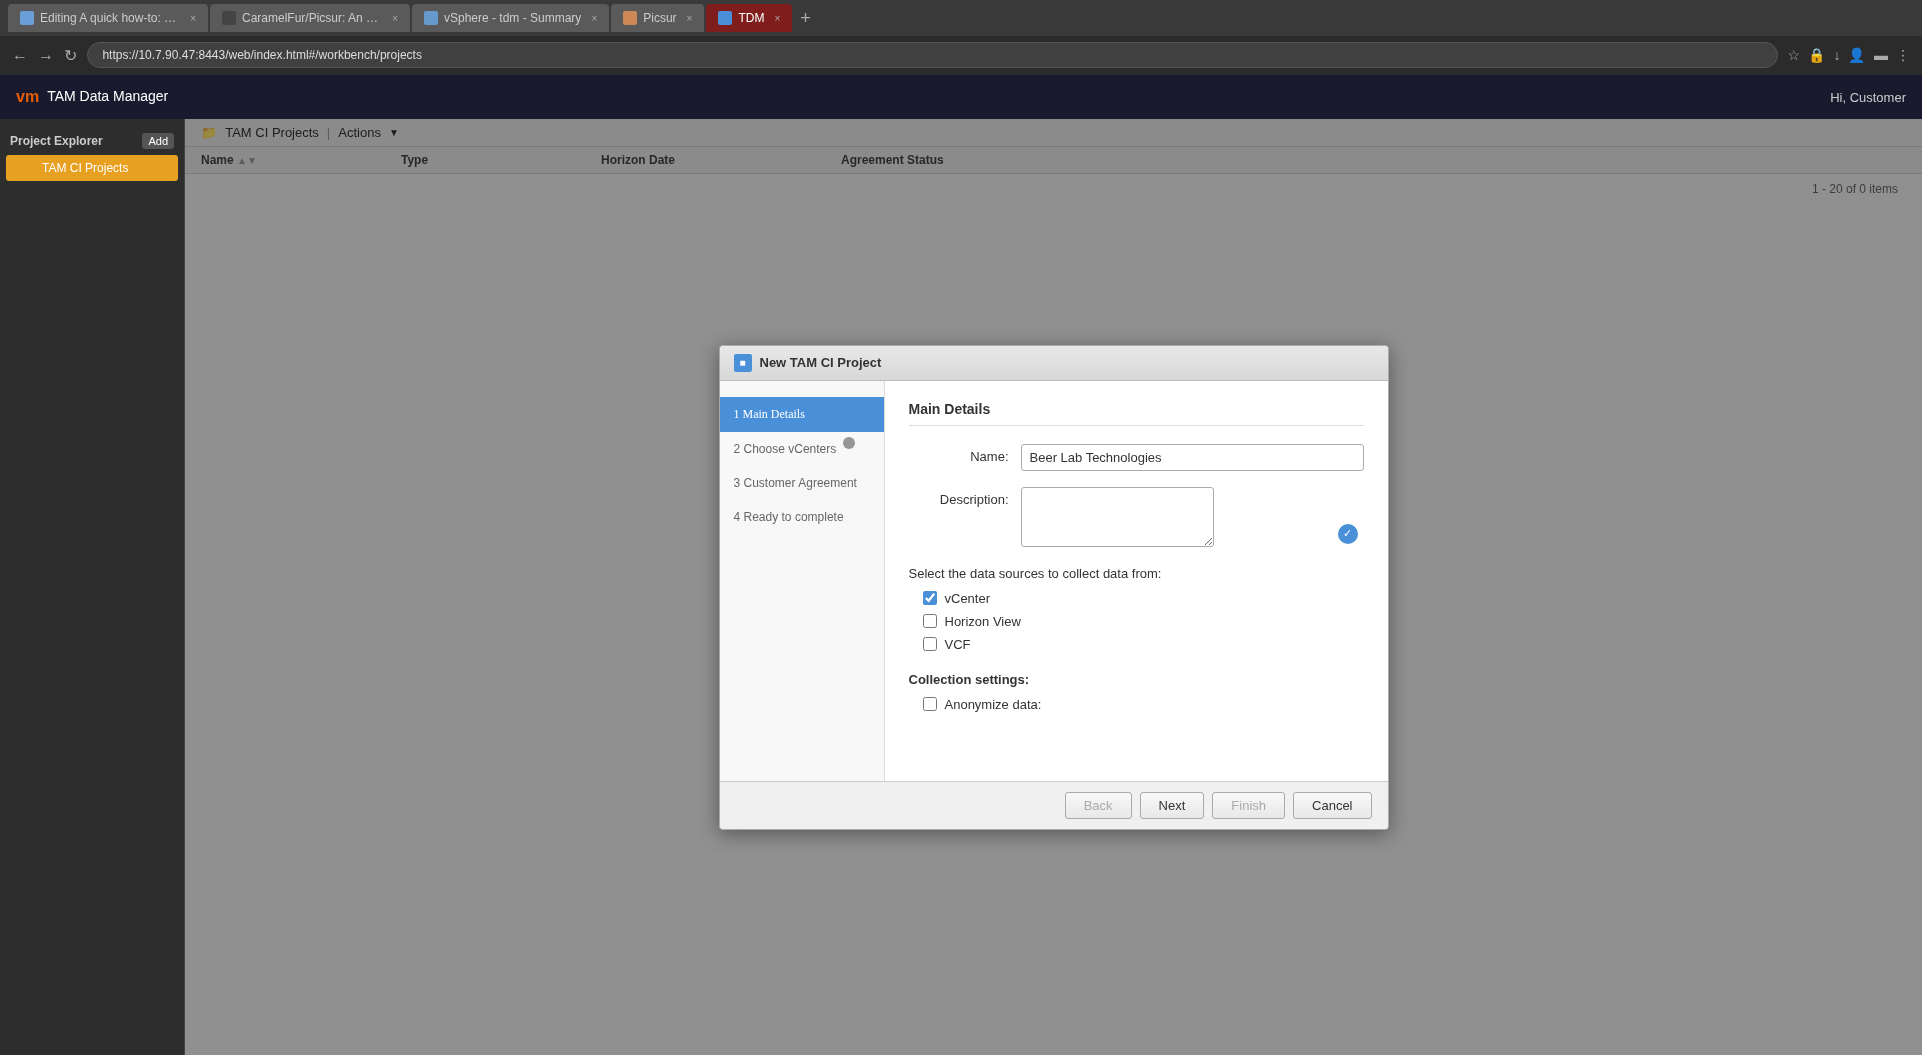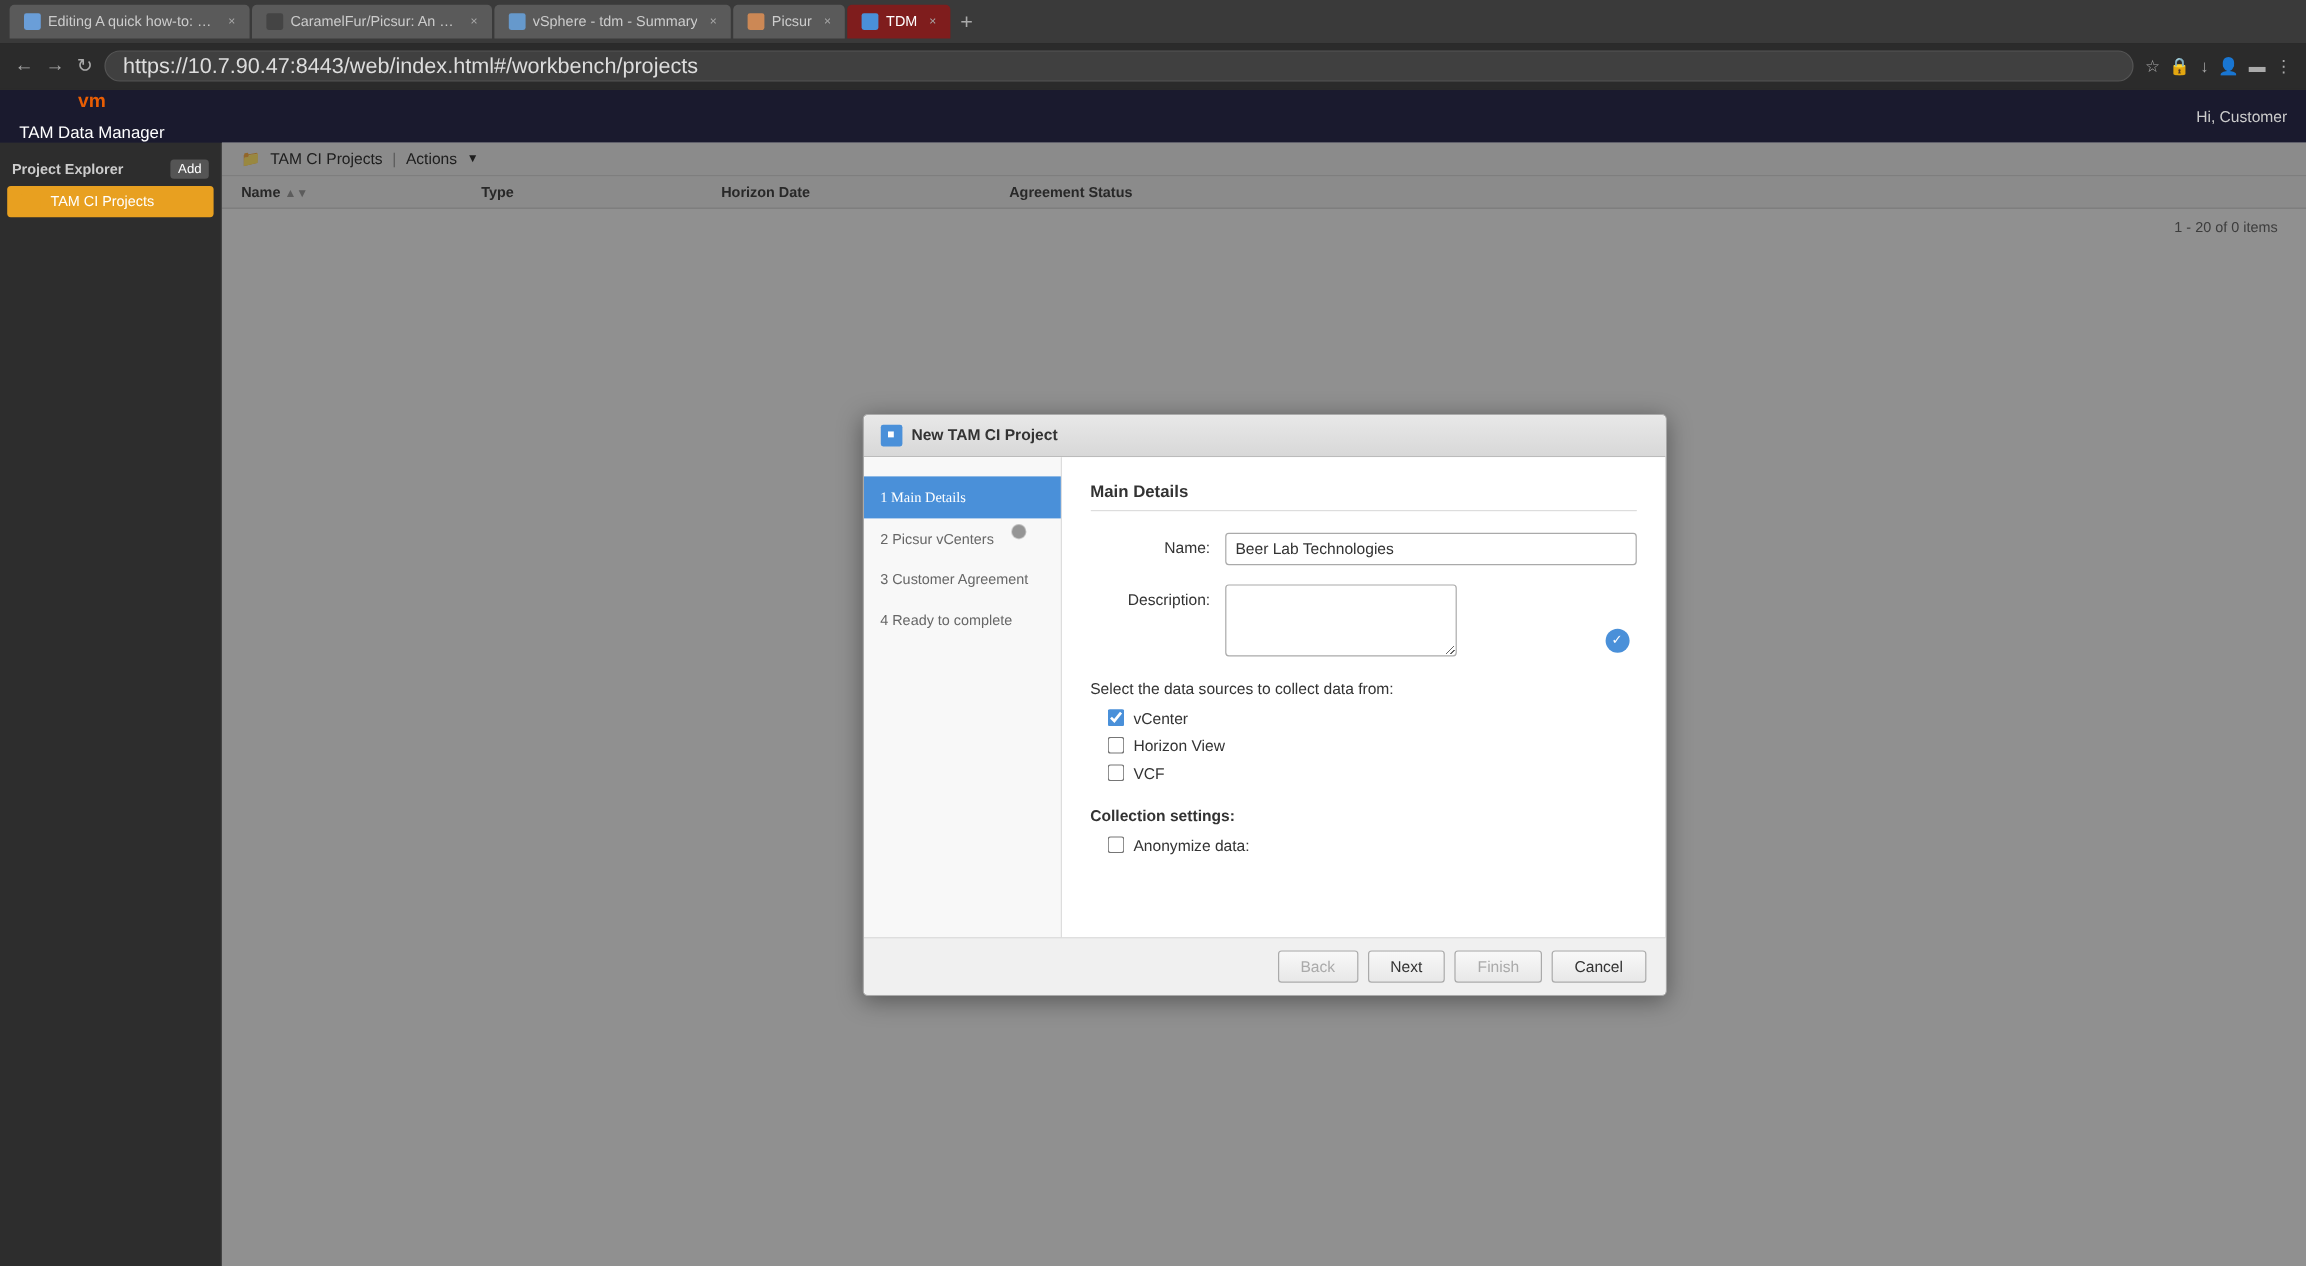--- a/index.html
+++ b/index.html
@@ -80,21 +80,21 @@
       color: #aaa;
       font-size: 16px;
       cursor: pointer;
     }
     .url-bar {
       flex: 1;
       background: #404040;
       border: 1px solid #555;
       border-radius: 20px;
       color: #ddd;
-      font-size: 18px;
+      font-size: 12px;
       padding: 4px 14px;
       height: 26px;
     }
     .browser-icons {
       display: flex;
       gap: 8px;
       color: #aaa;
       font-size: 14px;
     }
 
@@ -102,25 +102,23 @@
     .app-header {
       background: #1a1a2e;
       height: 44px;
       display: flex;
       align-items: center;
       padding: 0 16px;
       justify-content: space-between;
     }
     .app-logo {
       display: flex;
-      align-items: center;
       gap: 8px;
       color: #fff;
       font-size: 14px;
-      flex-direction: column;
     }
     .vm-logo {
       color: #e85d04;
       font-weight: bold;
       font-size: 16px;
     }
     .app-user {
       color: #ccc;
       font-size: 13px;
     }
@@ -532,21 +530,21 @@
           <span>New TAM CI Project</span>
         </div>
 
         <div class="modal-body">
 
           <div class="modal-steps">
             <div class="step-item active">
               <span>1 <span>Main Details</span></span>
             </div>
             <div class="step-item">
-              <span>2 <span>Picsur vCenters</span></span>
+              <span>2 <span>Choose vCenters</span></span>
             </div>
             <div class="step-item">
               <span>3 <span>Customer Agreement</span></span>
             </div>
             <div class="step-item">
               <span>4 <span>Ready to complete</span></span>
             </div>
           </div>
 
           <div class="modal-content">

